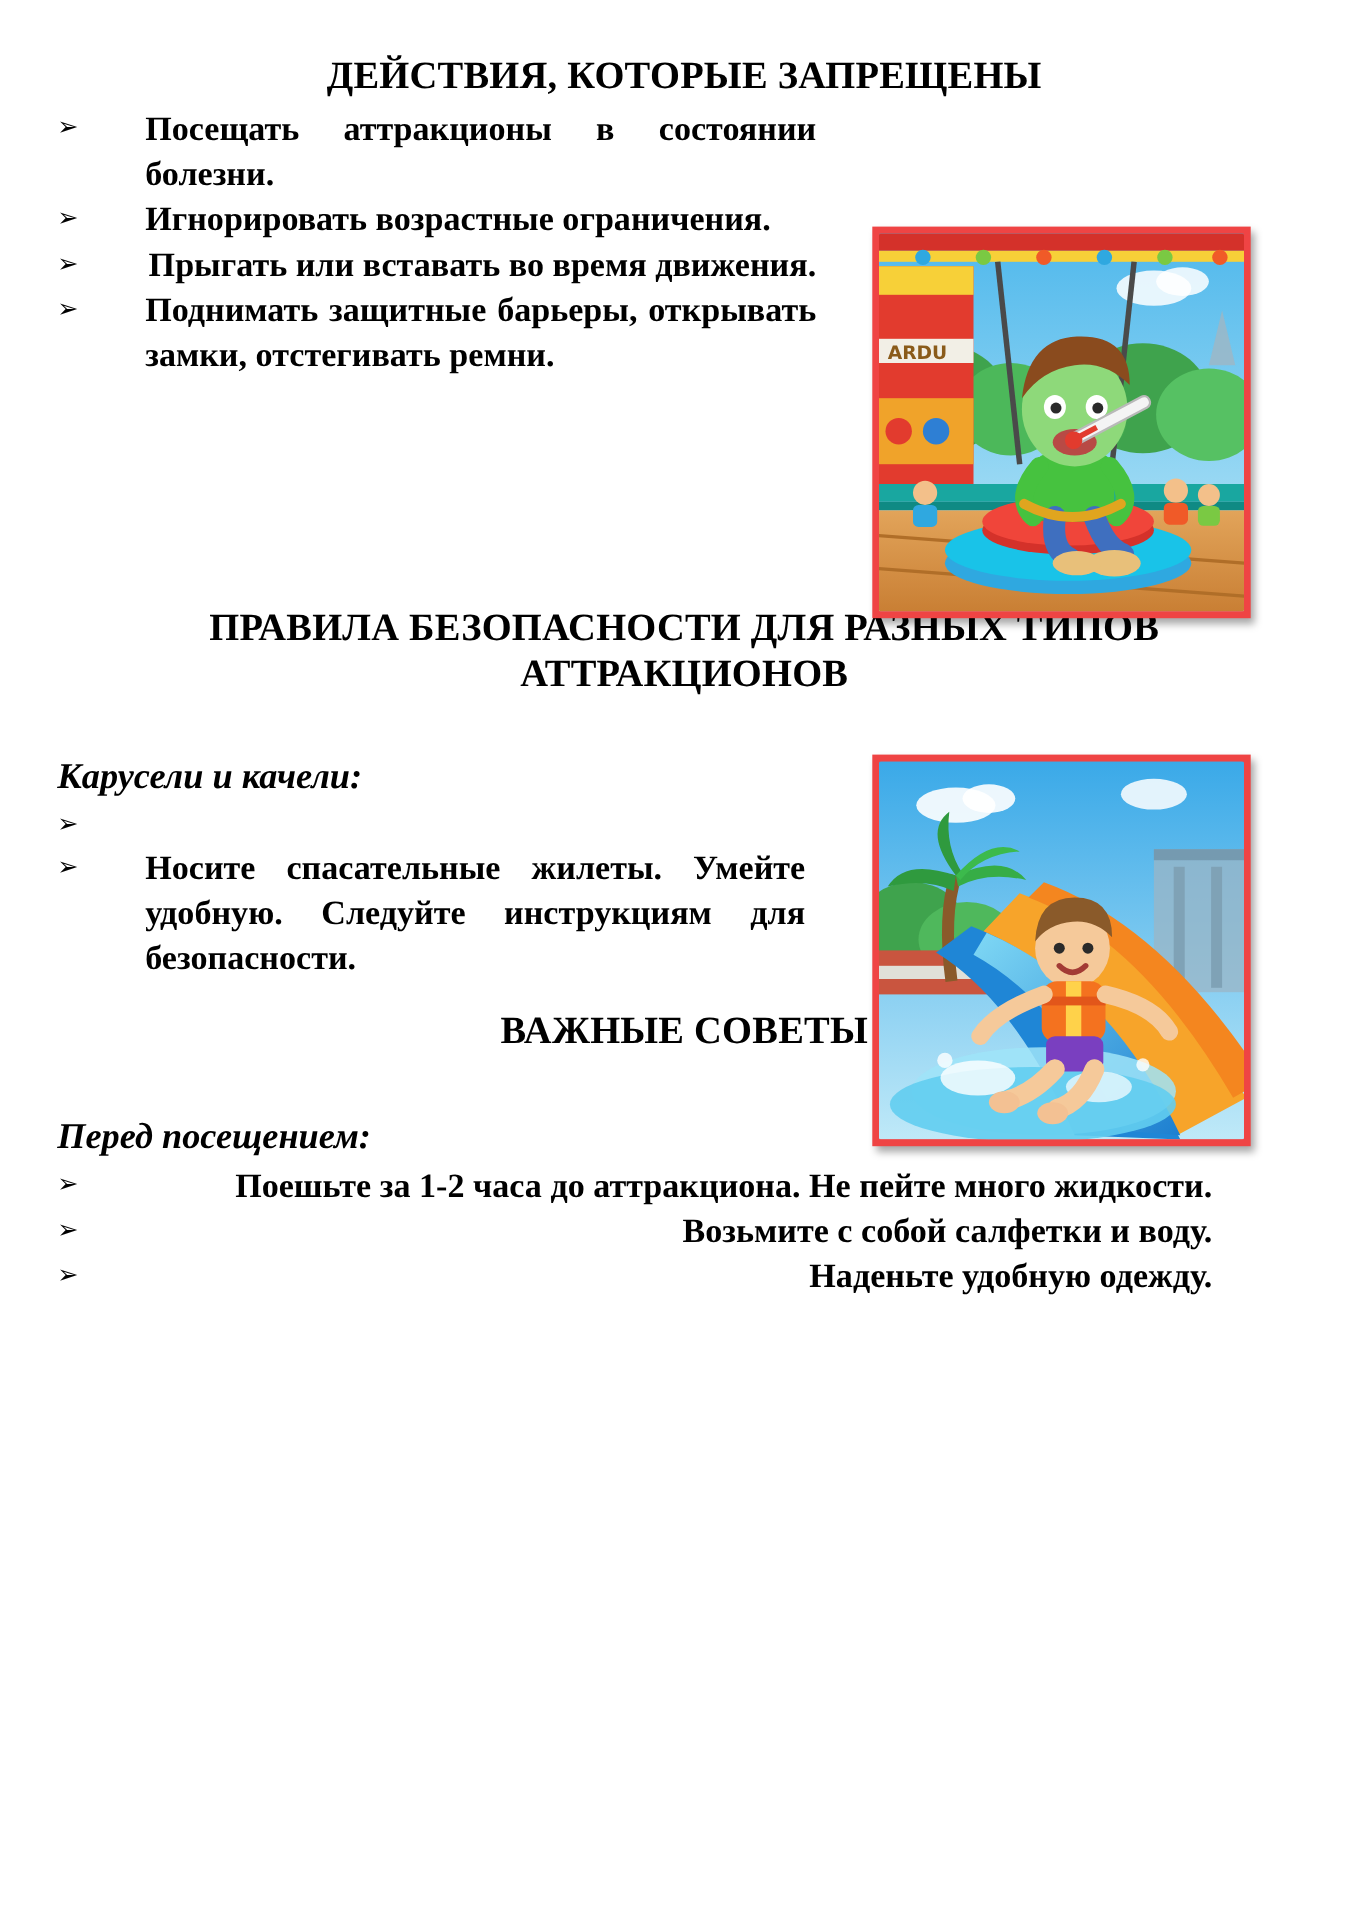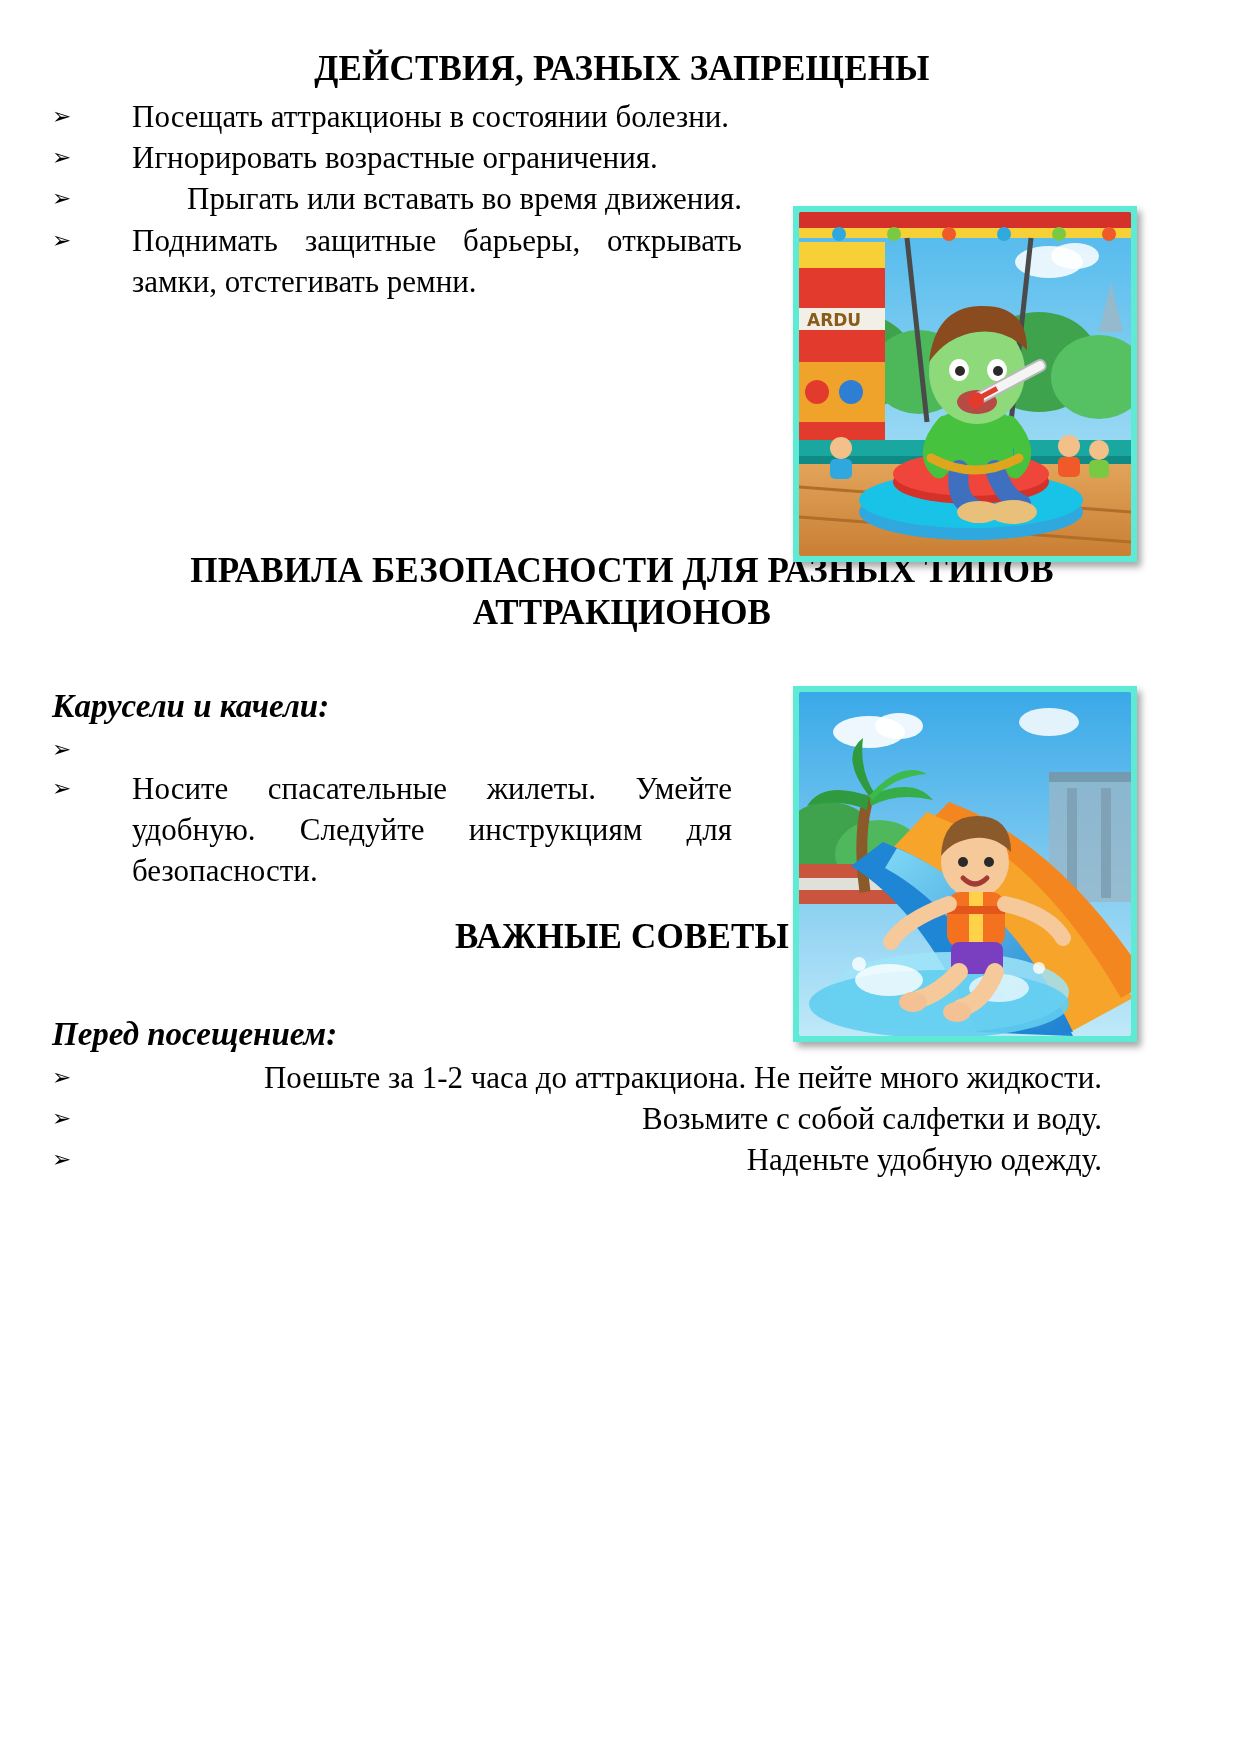--- a/index.html
+++ b/index.html
@@ -59,35 +59,36 @@
     padding-top: 2px;
   }
   .bullet-gap {
     flex: 0 0 auto;
     width: 54px;
   }
   .bullet-text {
     flex: 1 1 auto;
     text-align: justify;
     text-justify: inter-word;
+    font-weight: bold;
   }
   .bullet-text.nojustify {
     text-align: right;
   }
   
   .block1 {
     position: relative;
     min-height: 420px;
   }
   .block1 .textcol {
     width: 690px;
   }
   .img-card {
     position: absolute;
-    background: #5eead4;
+    background: #ef4444;
     padding: 6px;
     box-shadow: 4px 5px 7px rgba(0,0,0,0.35);
     box-sizing: border-box;
   }
   .img-card .photo {
     width: 100%;
     height: 100%;
     display: block;
     border-radius: 2px;
     overflow: hidden;
@@ -120,21 +121,21 @@
   .wide-text {
     width: 1050px;
   }
 </style>
 </head>
 <body>
 
 <div class="page">
   <div class="content">
 
-    <h1 class="section-title">ДЕЙСТВИЯ, РАЗНЫХ ЗАПРЕЩЕНЫ</h1>
+    <h1 class="section-title">ДЕЙСТВИЯ, КОТОРЫЕ ЗАПРЕЩЕНЫ</h1>
 
     <div class="block1">
 
       <div class="img-card" id="img-swing-boy">
         <div class="photo">
           <svg viewBox="0 0 332 344" width="100%" height="100%" preserveAspectRatio="none">
             <defs>
               <linearGradient id="sky1" x1="0" y1="0" x2="0" y2="1">
                 <stop offset="0" stop-color="#4fb8ec"></stop>
                 <stop offset="1" stop-color="#bde8f7"></stop>

